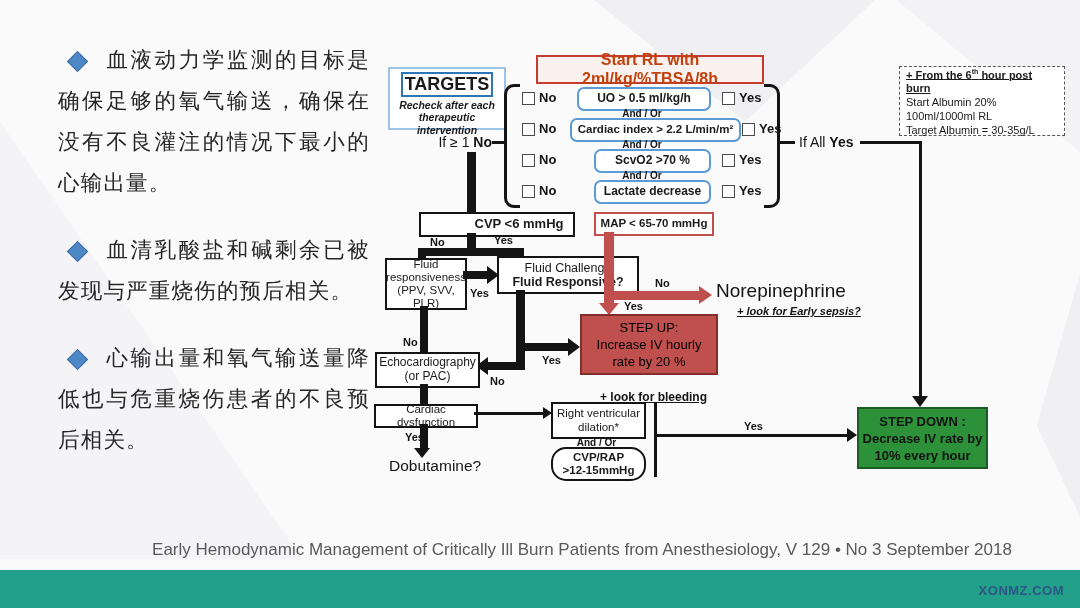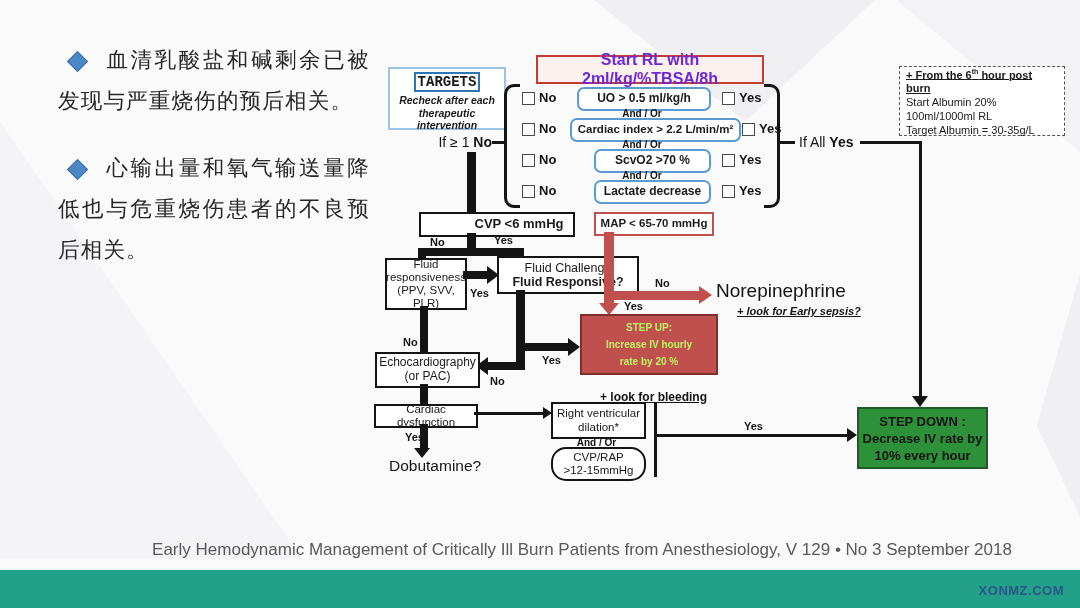--- a/index.html
+++ b/index.html
@@ -24,38 +24,38 @@
   .cb{position:absolute;width:11px;height:11px;border:1.5px solid #4a4a4a;background:#fff;}
   .noyes{position:absolute;font-size:13px;font-weight:bold;color:#141414;}
   .note{position:absolute;font-weight:bold;text-decoration:underline;font-size:12px;color:#141414;}
   .bracket{position:absolute;width:13px;height:118px;top:84px;}
   .bracket.l{border-left:3px solid #141414;border-top:3px solid #141414;border-bottom:3px solid #141414;
              border-radius:10px 0 0 10px;}
   .bracket.r{border-right:3px solid #141414;border-top:3px solid #141414;border-bottom:3px solid #141414;
              border-radius:0 10px 10px 0;}
   
   .targets{left:388px;top:67px;width:114px;height:56px;border-color:#9dc3e6;justify-content:flex-start;padding-top:3px;}
-  .targets .inner{border:2px solid #2e75b6;padding:0 2px;font-size:14px;font-weight:bold;font-family:Liberation Mono, monospace;}
+  .targets .inner{border:2px solid #2e75b6;padding:0 2px;font-size:18px;font-weight:bold;}
   .targets .sub{font-style:italic;font-weight:bold;font-size:10.5px;line-height:12.5px;margin-top:2px;}
-  .startrl{left:536px;top:55px;width:224px;height:25px;border-color:#c43c32;color:#6d28d9;
+  .startrl{left:536px;top:55px;width:224px;height:25px;border-color:#c43c32;color:#c2410c;
            font-weight:bold;font-size:16px;background:#fbf2f0;}
   .crit{border-color:#5b9bd5;font-size:12px;font-weight:600;border-radius:7px;}
   .albumin{left:899px;top:66px;width:152px;height:62px;border:1.5px dashed #555;align-items:flex-start;
            padding:3px 6px;font-size:11px;line-height:14px;text-align:left;}
   .albumin .t{font-weight:bold;text-decoration:underline;}
   .cvp{left:419px;top:212px;width:108px;height:21px;border-width:2.5px;font-size:13px;font-weight:600;padding-left:44px;}
   .map{left:594px;top:212px;width:116px;height:20px;border-color:#c0504d;font-size:11.5px;font-weight:600;}
   .fresp{left:385px;top:258px;width:78px;height:48px;font-size:11.5px;}
   .fchal{left:497px;top:256px;width:138px;height:34px;border-width:2.5px;font-size:12.5px;}
   .echo{left:375px;top:352px;width:101px;height:32px;font-size:12px;}
   .cardiac{left:374px;top:404px;width:100px;height:20px;font-size:11.5px;}
   .rv{left:551px;top:402px;width:91px;height:33px;font-size:11.5px;}
-  .cvprap{left:551px;top:447px;width:91px;height:30px;font-size:11.5px;font-weight:400;border-radius:15px;}
+  .cvprap{left:551px;top:447px;width:91px;height:30px;font-size:11.5px;font-weight:700;border-radius:15px;}
   .stepup{left:580px;top:314px;width:134px;height:57px;background:#c0504d;border-color:#7f2f2c;
-          font-size:10px;font-weight:bold;line-height:17px;color:#bef264;}
+          font-size:13px;font-weight:normal;line-height:17px;color:#000000;}
   .stepdown{left:857px;top:407px;width:127px;height:58px;background:#2c9138;border-color:#1d5c26;
             font-size:13px;font-weight:bold;line-height:17px;color:#141414;}
   .norepi{position:absolute;left:716px;top:280px;font-size:19px;color:#141414;}
   .dobu{position:absolute;left:389px;top:457px;font-size:15.5px;color:#141414;}
   .iflab{position:absolute;font-size:14px;color:#141414;}
   .iflab b{font-weight:bold;}
   sup{font-size:7px;vertical-align:super;}
   
   .citation{position:absolute;left:90px;right:6px;top:540px;text-align:center;
             font-size:17px;color:#595959;}
@@ -69,20 +69,21 @@
 <div class="slide">
 
   <div class="deco">
     <div class="tri" style="background:#f0f0f2;clip-path:polygon(55% 0,69% 20%,81% 0);"></div>
     <div class="tri" style="background:#f3f3f5;clip-path:polygon(83% 0,100% 0,100% 25%);"></div>
     <div class="tri" style="background:#f4f4f6;clip-path:polygon(0 20%,28% 92%,0 92%);"></div>
     <div class="tri" style="background:#f0f0f2;clip-path:polygon(100% 45%,96% 70%,100% 85%);"></div>
   </div>
 
   <div class="bullets">
+    <div class="bullet"><span class="diamond"></span><span>血液动力学监测的目标是确保足够的氧气输送，确保在没有不良灌注的情况下最小的心输出量。</span></div>
     <div class="bullet"><span class="diamond"></span><span>血清乳酸盐和碱剩余已被发现与严重烧伤的预后相关。</span></div>
     <div class="bullet"><span class="diamond"></span><span>心输出量和氧气输送量降低也与危重烧伤患者的不良预后相关。</span></div>
   </div>
 
   <div class="box targets">
     <div class="inner">TARGETS</div>
     <div class="sub">
       <span>Recheck after each</span><br><span>therapeutic intervention</span>
     </div>
   </div>

